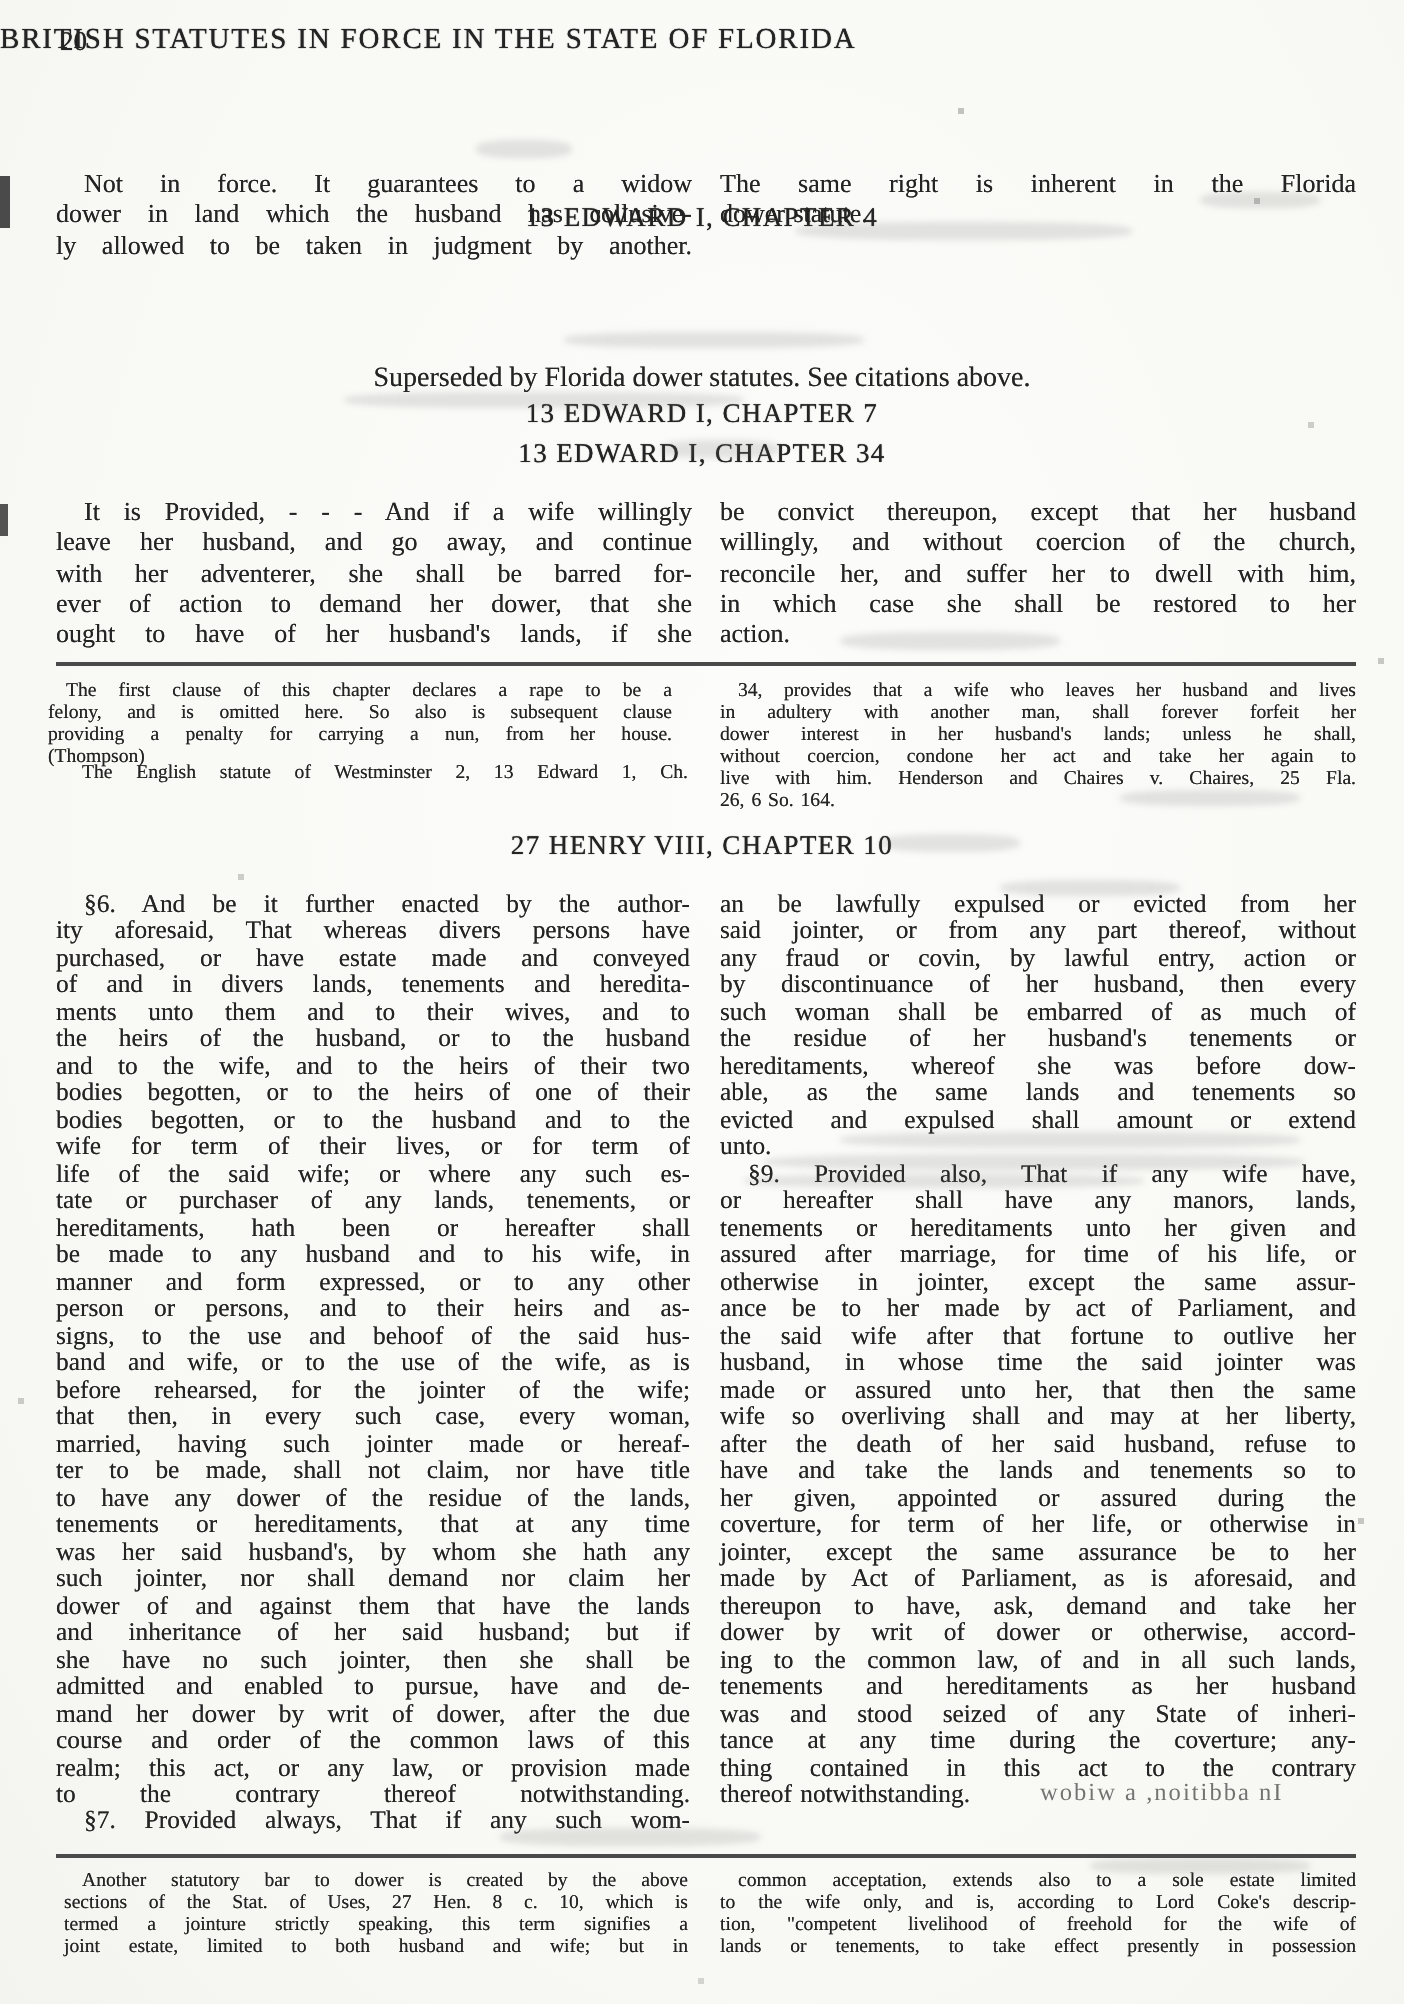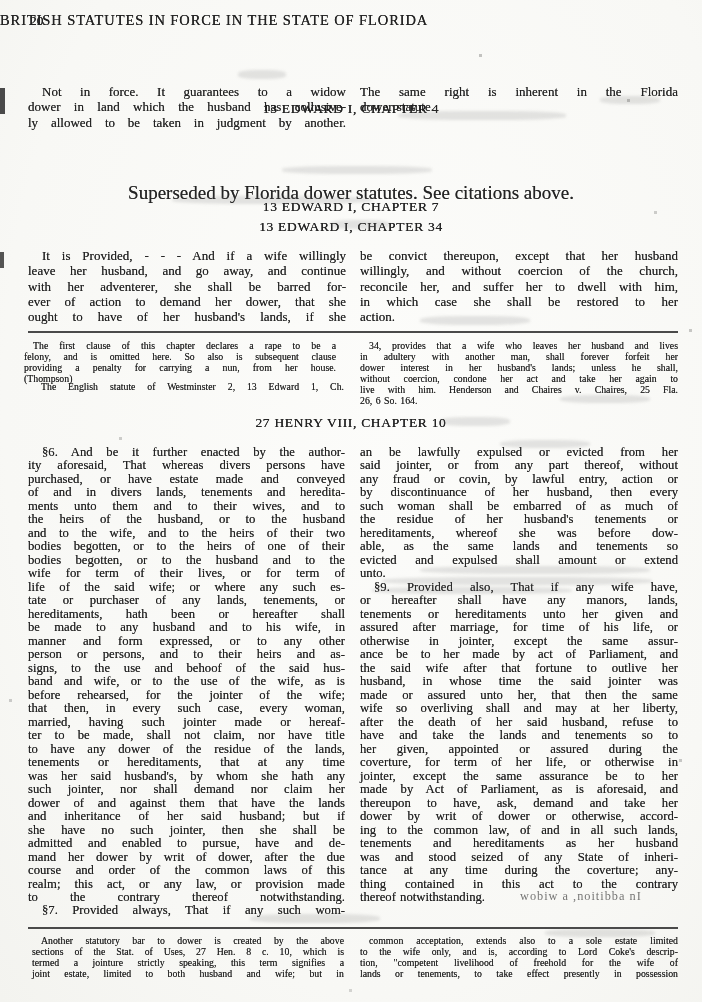--- a/index.html
+++ b/index.html
@@ -7,21 +7,21 @@
     position:relative; width:702px; height:1002px; margin:0 auto;
     background:radial-gradient(ellipse at 55% 40%, #fcfcfa 0%, #f8f8f5 70%, #f3f3ef 100%);
     font-family:"Liberation Serif","DejaVu Serif",serif;
     color:#242424; overflow:hidden;
   }
   .hdr-num { position:absolute; left:30px; top:13px; font-size:13.5px; text-shadow:0 0 .4px #222; }
   .hdr-title { position:absolute; left:0; right:0; top:12px; text-align:left;
     font-size:14.5px; letter-spacing:.9px; text-shadow:0 0 .5px #1c1c1c; }
   .chap { position:absolute; left:0; right:0; text-align:center; font-size:13.5px;
     letter-spacing:.7px; text-shadow:0 0 .45px #222; }
-  .note-line { position:absolute; left:0; right:0; text-align:center; font-size:19px;
+  .note-line { position:absolute; left:0; right:0; text-align:center; font-size:14px;
     text-shadow:0 0 .3px rgba(0,0,0,.6); }
   .col { position:absolute; width:318px; }
   .ln { text-align:justify; text-align-last:justify; word-spacing:1px;
     text-shadow:0 0 .3px rgba(0,0,0,.65); }
   .ln.short { text-align-last:left; }
   .ln.para { text-indent:14px; }
   .ind .ln:first-child { text-indent:14px; }
   .body-lg .ln { font-size:13px; line-height:15.3px; }
   .body-sm .ln { font-size:12.7px; line-height:13.48px; }
   .fn .ln { font-size:9.8px; line-height:10.9px; }

